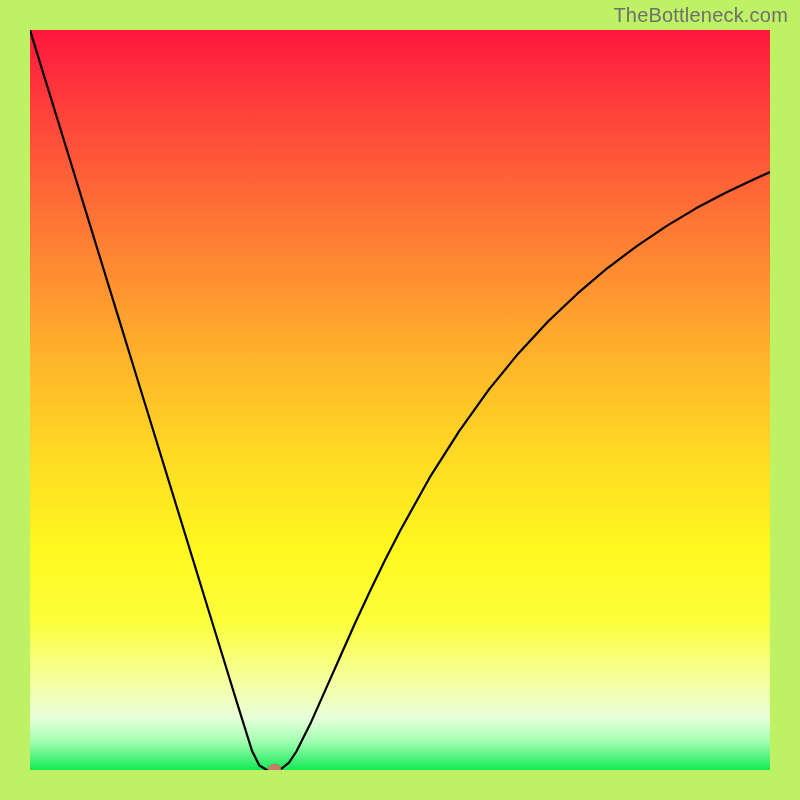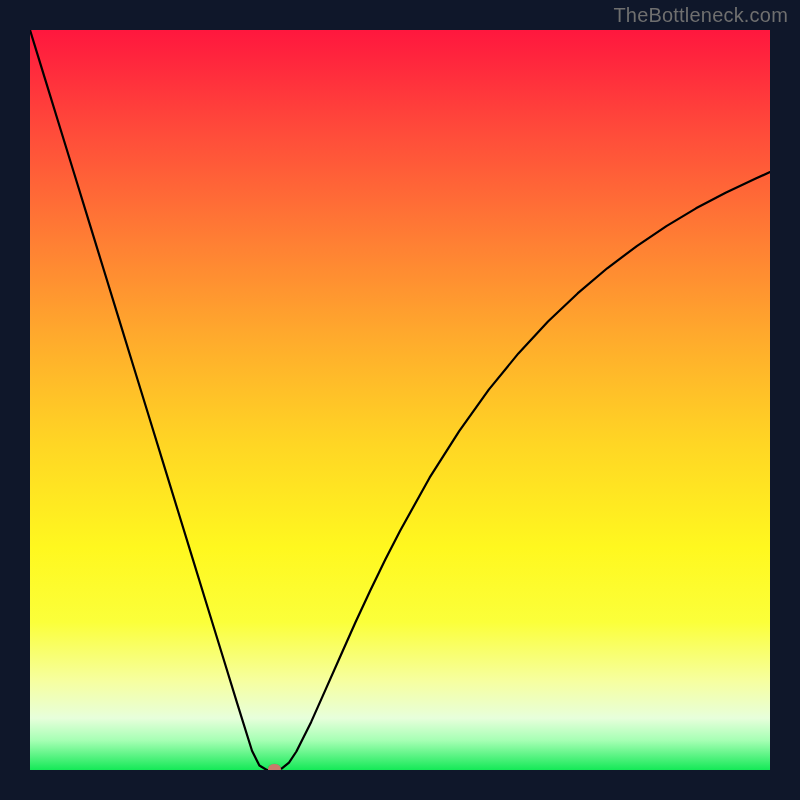--- a/index.html
+++ b/index.html
@@ -1,20 +1,20 @@
 <!DOCTYPE html>
 <html><head>
 <meta charset="utf-8">
 <style>
   * { margin: 0; padding: 0; box-sizing: border-box; }
   html, body { width: 800px; height: 800px; overflow: hidden; }
   .page {
     width: 800px;
     height: 800px;
-    background: #0f172a;
+    background: #bef264;
     position: relative;
   }
   .watermark {
     position: absolute;
     top: 4px;
     right: 12px;
     font-family: Arial, sans-serif;
     font-size: 20px;
     color: #6f6f6f;
     letter-spacing: 0.2px;

